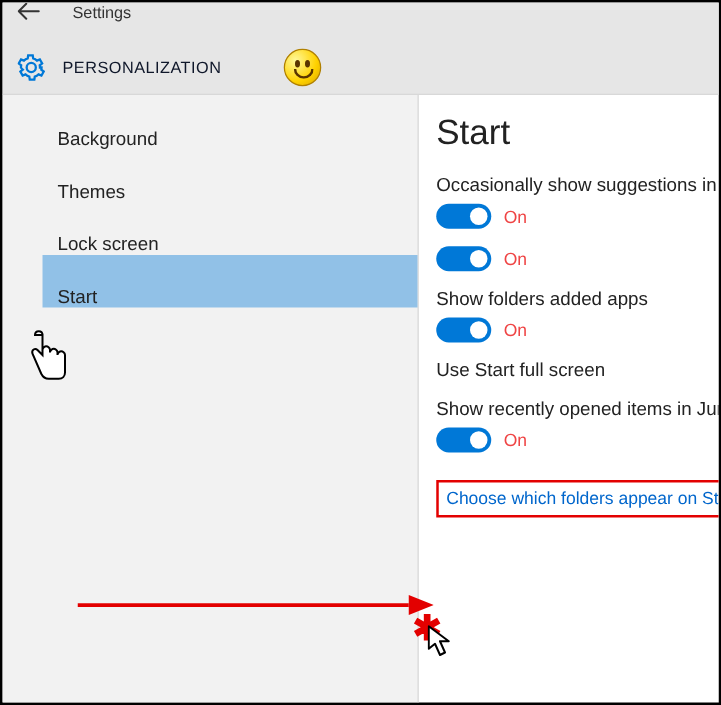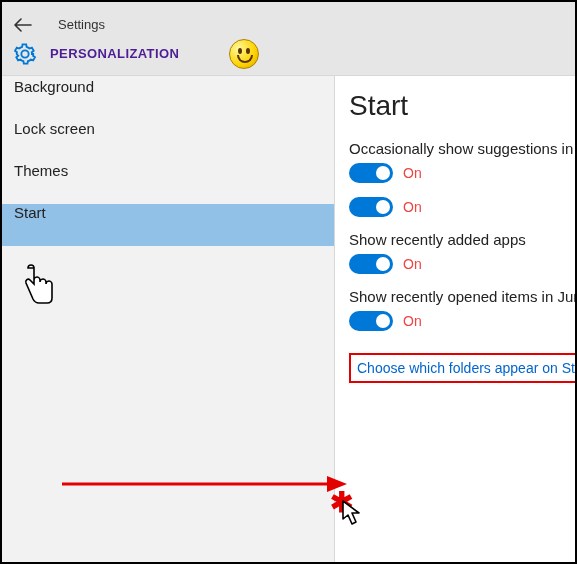--- a/index.html
+++ b/index.html
@@ -13,43 +13,43 @@
       height: 564px;
       border: 2px solid #000;
       background: #fff;
       overflow: hidden;
       position: relative;
     }
     .header {
       height: 30px;
       background: #e6e6e6;
       display: flex;
-      align-items: flex-end;
+      align-items: flex-start;
       padding-left: 12px;
       gap: 26px;
       font-size: 13px;
       color: #333;
     }
     .back-arrow svg { display: block; }
     .category-row {
       height: 44px;
       background: #e6e6e6;
       display: flex;
       align-items: center;
       padding-left: 12px;
       gap: 14px;
       position: relative;
       border-bottom: 1px solid #d8d8d8;
     }
     .gear-icon svg { display: block; }
     .category-title {
       font-size: 13px;
-      font-weight: 700;
+      font-weight: 400;
       letter-spacing: 0.4px;
-      color: #4c1d95;
+      color: #0f172a;
     }
     .smiley {
       margin-left: 36px;
       width: 30px;
       height: 30px;
       border-radius: 50%;
       background: radial-gradient(circle at 30% 30%, #fff89a, #ffd200 60%, #d9a400 100%);
       border: 1px solid #b08000;
       position: relative;
     }
@@ -80,26 +80,27 @@
     }
     .sidebar {
       width: 333px;
       background: #f2f2f2;
       border-right: 1px solid #d8d8d8;
       padding-top: 2px;
     }
     .sidebar-item {
       height: 42px;
       display: flex;
-      align-items: flex-start;
+      align-items: flex-end;
       padding-left: 12px;
       font-size: 15px;
       color: #222;
       cursor: pointer;
       position: relative;
+      margin-left: 32px;
     }
     .sidebar-item.selected {
       background: #91c1e7;
     }
     .main-panel {
       flex: 1;
       padding: 14px 0 0 14px;
       overflow: hidden;
     }
     .main-title {
@@ -219,24 +220,24 @@
       <span class="smiley-mouth"></span>
     </span>
 </div>
 
 <div class="body-area">
   <div class="sidebar">
     <div class="sidebar-item">
         <span>Background</span>
       </div>
     <div class="sidebar-item">
+        <span>Themes</span>
+      </div>
+    <div class="sidebar-item">
         <span>Lock screen</span>
-      </div>
-    <div class="sidebar-item">
-        <span>Themes</span>
       </div>
     <div class="sidebar-item selected">
         <span>Start</span>
       </div>
   </div>
 
   <div class="main-panel">
     <div class="main-title">Start</div>
 
     <div class="setting-block">
@@ -252,30 +253,31 @@
     <div class="setting-block">
       <div class="toggle-row">
         <div class="toggle on">
             <div class="knob"></div>
           </div>
         <span class="toggle-text">On</span>
       </div>
     </div>
 
     <div class="setting-block">
-      <div class="setting-label">Show recently added apps</div>
+      <div class="setting-label">Show folders added apps</div>
       <div class="toggle-row">
         <div class="toggle on">
             <div class="knob"></div>
           </div>
         <span class="toggle-text">On</span>
       </div>
     </div>
 
     <div class="setting-block">
+      <div class="setting-label">Use Start full screen</div>
     </div>
 
     <div class="setting-block">
       <div class="setting-label">Show recently opened items in Jump Lists</div>
       <div class="toggle-row">
         <div class="toggle on">
             <div class="knob"></div>
           </div>
         <span class="toggle-text">On</span>
       </div>

